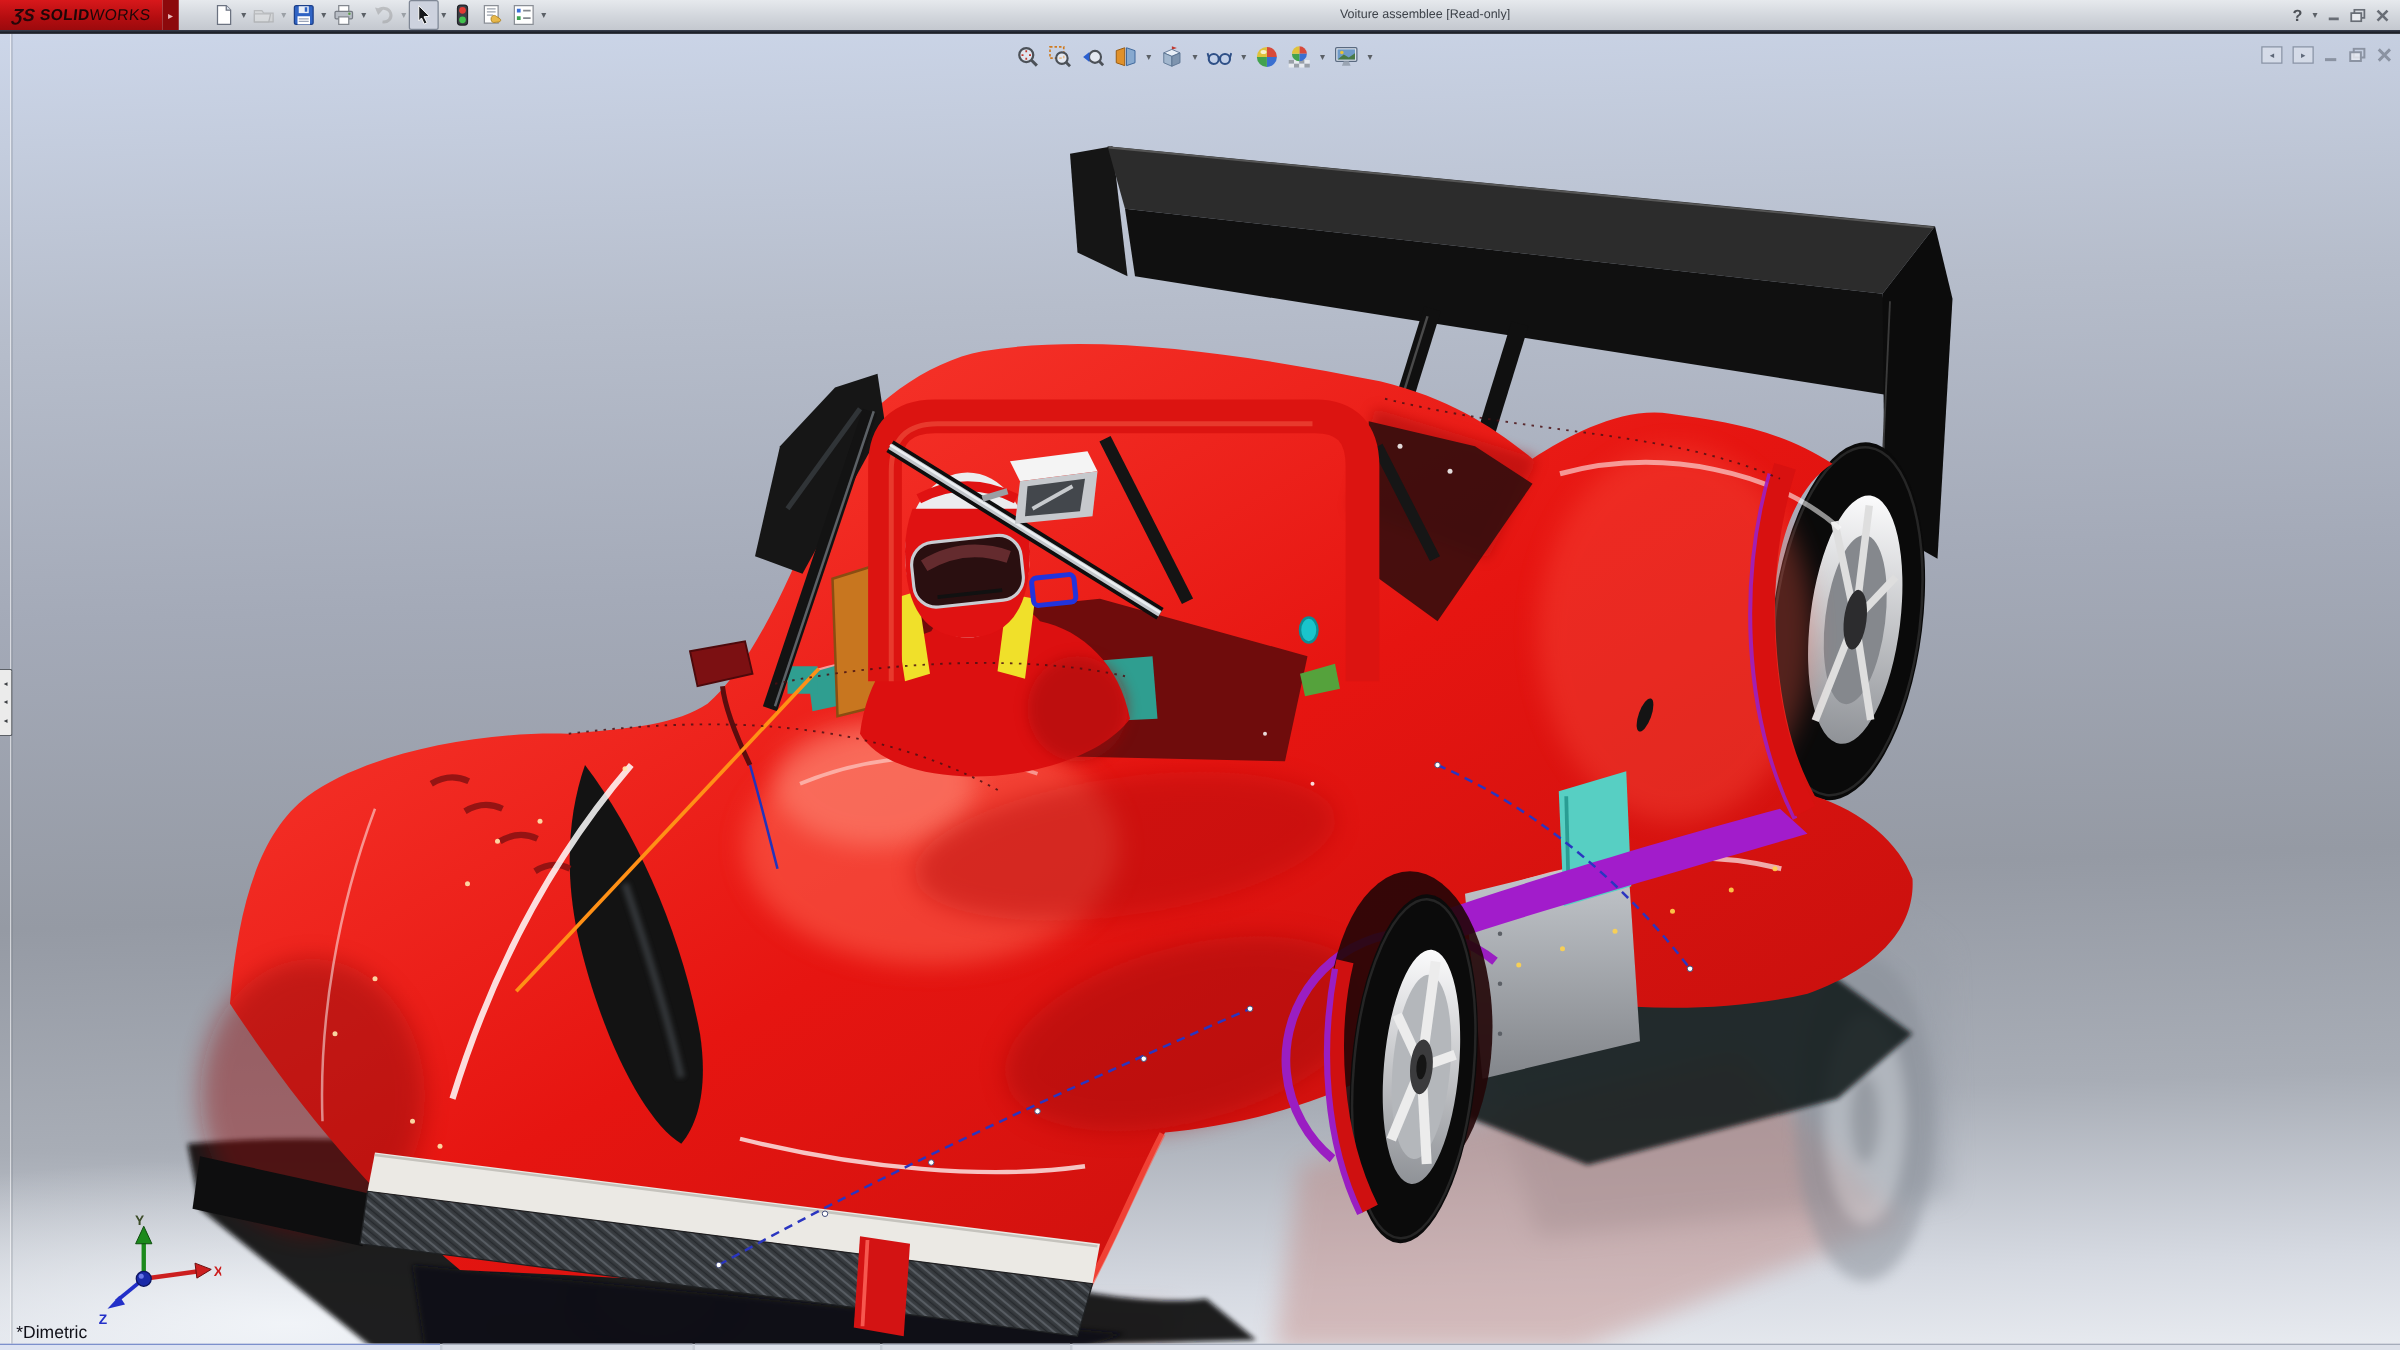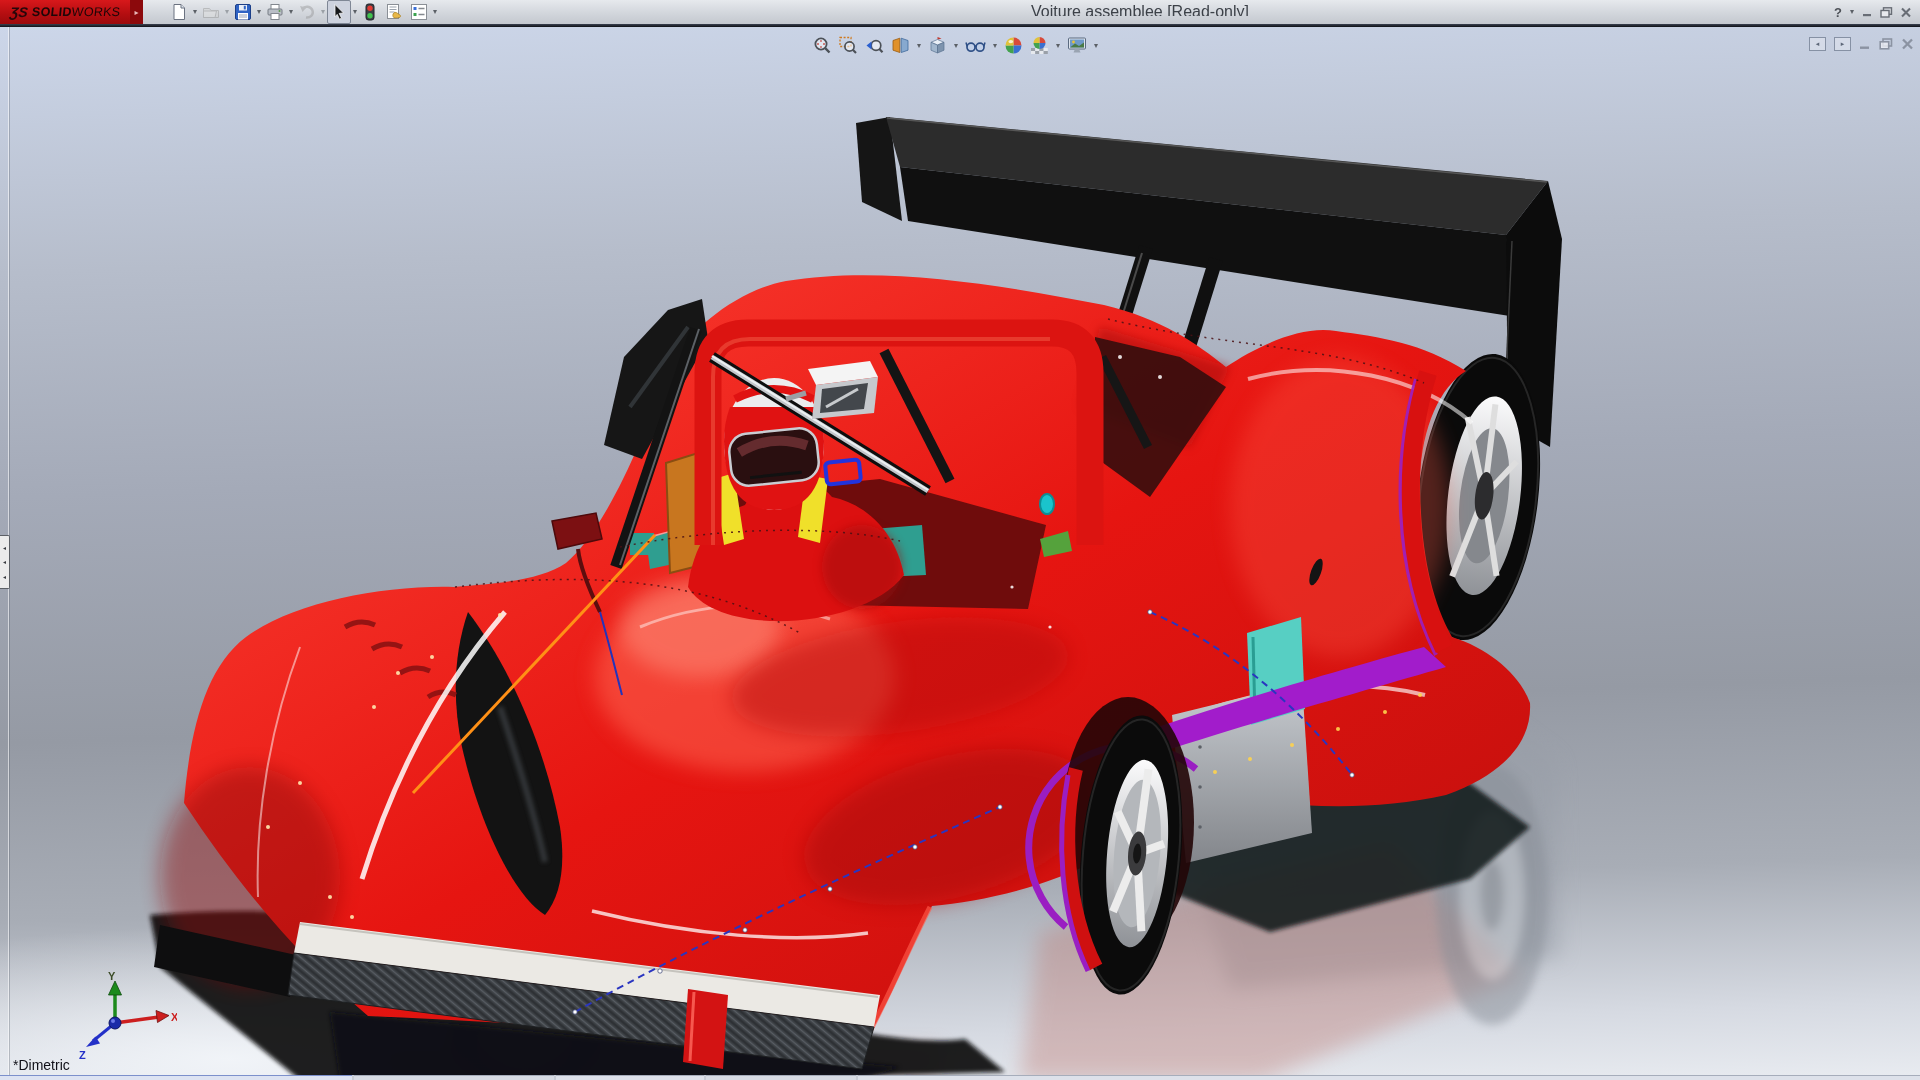--- a/index.html
+++ b/index.html
@@ -18,21 +18,21 @@
   .logo-expand{width:13px;height:24px;background:#8c090c;color:#e9b9ba;font-size:8px;
     display:flex;align-items:center;justify-content:center;cursor:pointer;}
   .tb{display:flex;align-items:center;margin-left:24px;gap:1px;height:24px;}
   .tb-btn{height:22px;display:flex;align-items:center;padding:0 2px;border:1px solid transparent;}
   .tb-btn svg{display:block;}
   .tb-btn.pressed{background:#cdd2de;border:1px solid #7f8795;border-radius:2px;}
   .tb-btn.disabled svg{opacity:.42;filter:grayscale(.9);}
   .caret{font-size:8px;color:#5b6066;margin:0 1px 0 1px;line-height:1;}
   .caret.dim{color:#9ba0a6;}
   .wtitle{position:absolute;left:470px;right:110px;top:0;height:16px;line-height:24px;
-    text-align:center;font-size:16px;color:#3c4148;white-space:nowrap;overflow:hidden;}
+    text-align:center;font-size:10px;color:#3c4148;white-space:nowrap;overflow:hidden;}
   .wctrl{margin-left:auto;display:flex;align-items:center;gap:7px;padding-right:8px;}
   .wctrl .help{font-size:13px;font-weight:bold;color:#4d5157;}
   .wbtn{display:flex;align-items:center;justify-content:center;cursor:pointer;}
   
   .viewport{position:absolute;top:27px;left:0;width:1920px;height:1053px;overflow:hidden;
     background:
       radial-gradient(ellipse 40% 18% at 12% 98%, rgba(242,245,249,.95), rgba(242,245,249,0) 70%),
       linear-gradient(178deg,#ccd6e9 0%,#b6bdcb 22%,#a4aab8 42%,#959aa4 64%,#a8adb6 80%,#d6dae2 93%,#e9ecf1 100%);}
   .left-edge-line{position:absolute;left:8px;top:0;bottom:0;width:1px;background:rgba(250,250,252,.6);
     box-shadow:1px 0 0 rgba(90,96,108,.35);}

